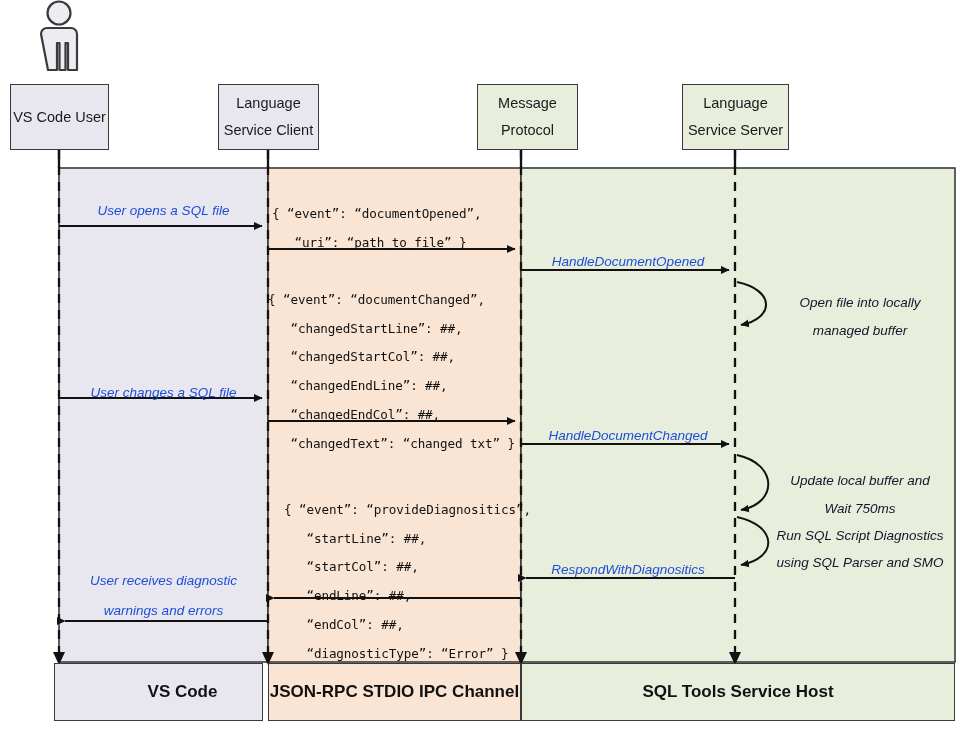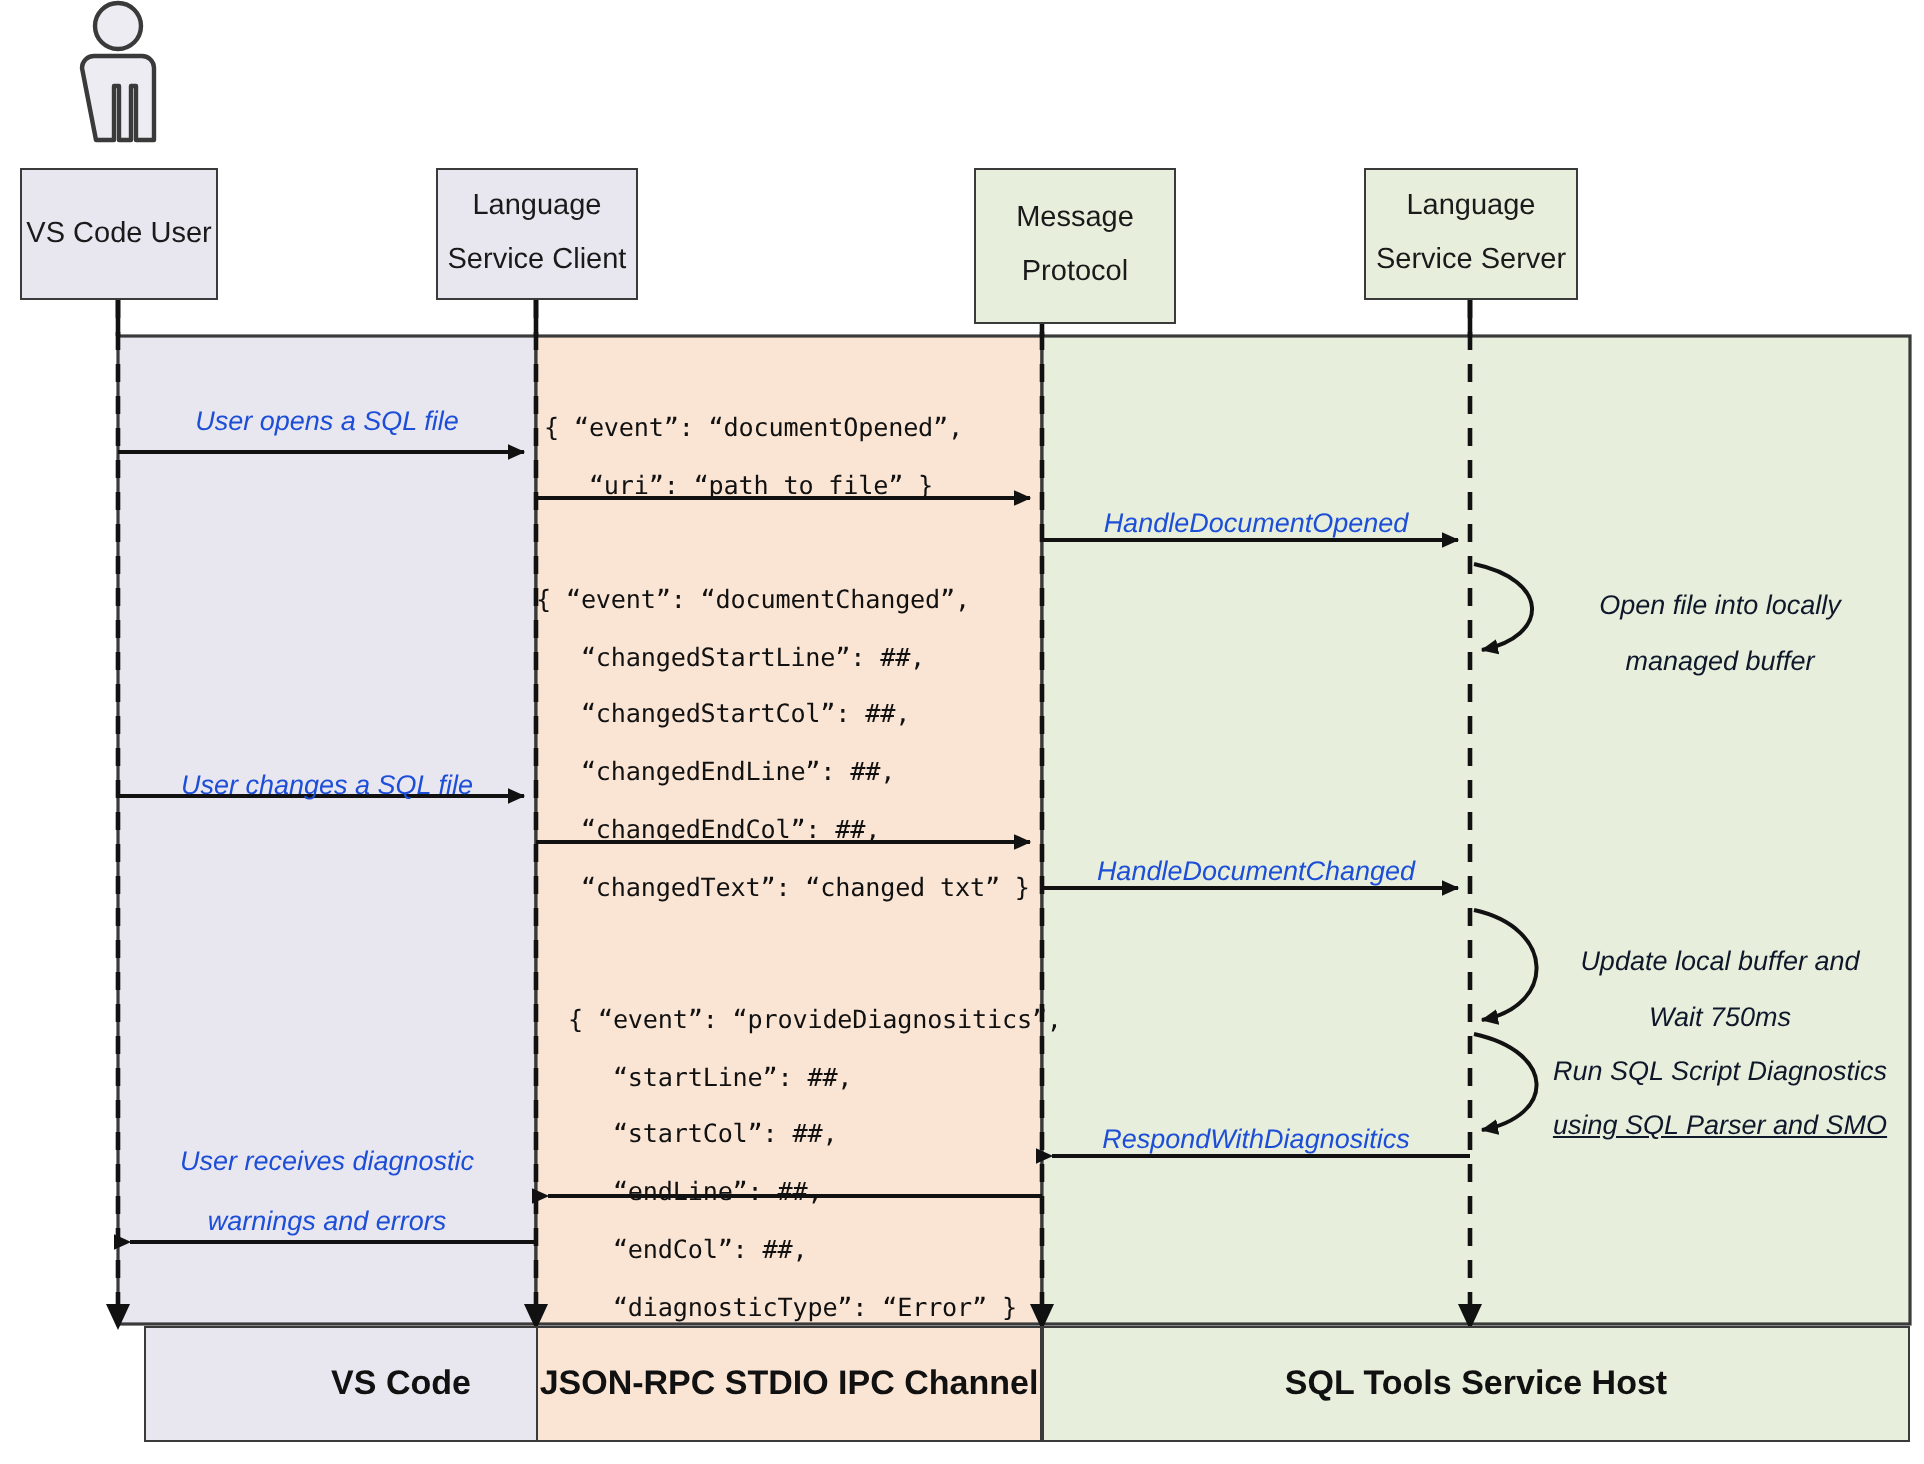--- a/index.html
+++ b/index.html
@@ -172,21 +172,21 @@
 
   <div class="pbox pbox-lav" style="left:10px; top:84px; width:99px; height:66px;">
     <span>VS Code User</span>
   </div>
 
   <div class="pbox pbox-lav" style="left:218px; top:84px; width:101px; height:66px;">
     <span>Language</span>
     <span>Service Client</span>
   </div>
 
-  <div class="pbox pbox-grn" style="left:487px; top:84px; width:101px; height:78px;">
+  <div class="pbox pbox-grn" style="left:477px; top:84px; width:101px; height:66px;">
     <span>Message</span>
     <span>Protocol</span>
   </div>
 
   <div class="pbox pbox-grn" style="left:682px; top:84px; width:107px; height:66px;">
     <span>Language</span>
     <span>Service Server</span>
   </div>
 
   <div class="lbl msg" style="left:59px; top:201px; width:209px;">User opens a SQL file</div>
@@ -202,40 +202,40 @@
 
   <div class="lbl msg" style="left:527px; top:560px; width:202px;">RespondWithDiagnositics</div>
 
   <div class="lbl note" style="left:760px; top:293px; width:200px; text-align:center;">Open file into locally</div>
   <div class="lbl note" style="left:760px; top:321px; width:200px; text-align:center;">managed buffer</div>
 
   <div class="lbl note" style="left:760px; top:471px; width:200px; text-align:center;">Update local buffer and</div>
   <div class="lbl note" style="left:760px; top:499px; width:200px; ">Wait 750ms</div>
 
   <div class="lbl note" style="left:760px; top:526px; width:200px; text-align:center;">Run SQL Script Diagnostics</div>
-  <div class="lbl note" style="left:760px; top:553px; width:200px; text-align:center;text-decoration:underline;">using SQL Parser and SMO</div>
+  <div class="lbl note" style="left:760px; top:553px; width:200px; text-align:center;">using SQL Parser and SMO</div>
 
   <div class="lbl json" style="left:272px; top:200px;">{ “event”: “documentOpened”,
    “uri”: “path_to_file” }</div>
 
   <div class="lbl json" style="left:268px; top:286px;">{ “event”: “documentChanged”,
    “changedStartLine”: ##,
    “changedStartCol”: ##,
    “changedEndLine”: ##,
    “changedEndCol”: ##,
    “changedText”: “changed txt” }</div>
 
   <div class="lbl json" style="left:284px; top:464px;margin-top:32px;">{ “event”: “provideDiagnositics”,
    “startLine”: ##,
    “startCol”: ##,
    “endLine”: ##,
    “endCol”: ##,
    “diagnosticType”: “Error” }</div>
 
-  <div class="fbox fbox-lav" style="left:72px; top:663px; width:209px; height:58px;padding-left:48px;">
+  <div class="fbox fbox-lav" style="left:54px; top:663px; width:209px; height:58px;padding-left:48px;">
     <span>VS Code</span>
   </div>
   <div class="fbox fbox-pch" style="left:268px; top:663px; width:253px; height:58px;">
     <span>JSON-RPC STDIO IPC Channel</span>
   </div>
   <div class="fbox fbox-grn" style="left:521px; top:663px; width:434px; height:58px;">
     <span>SQL Tools Service Host</span>
   </div>
 
 </div>

